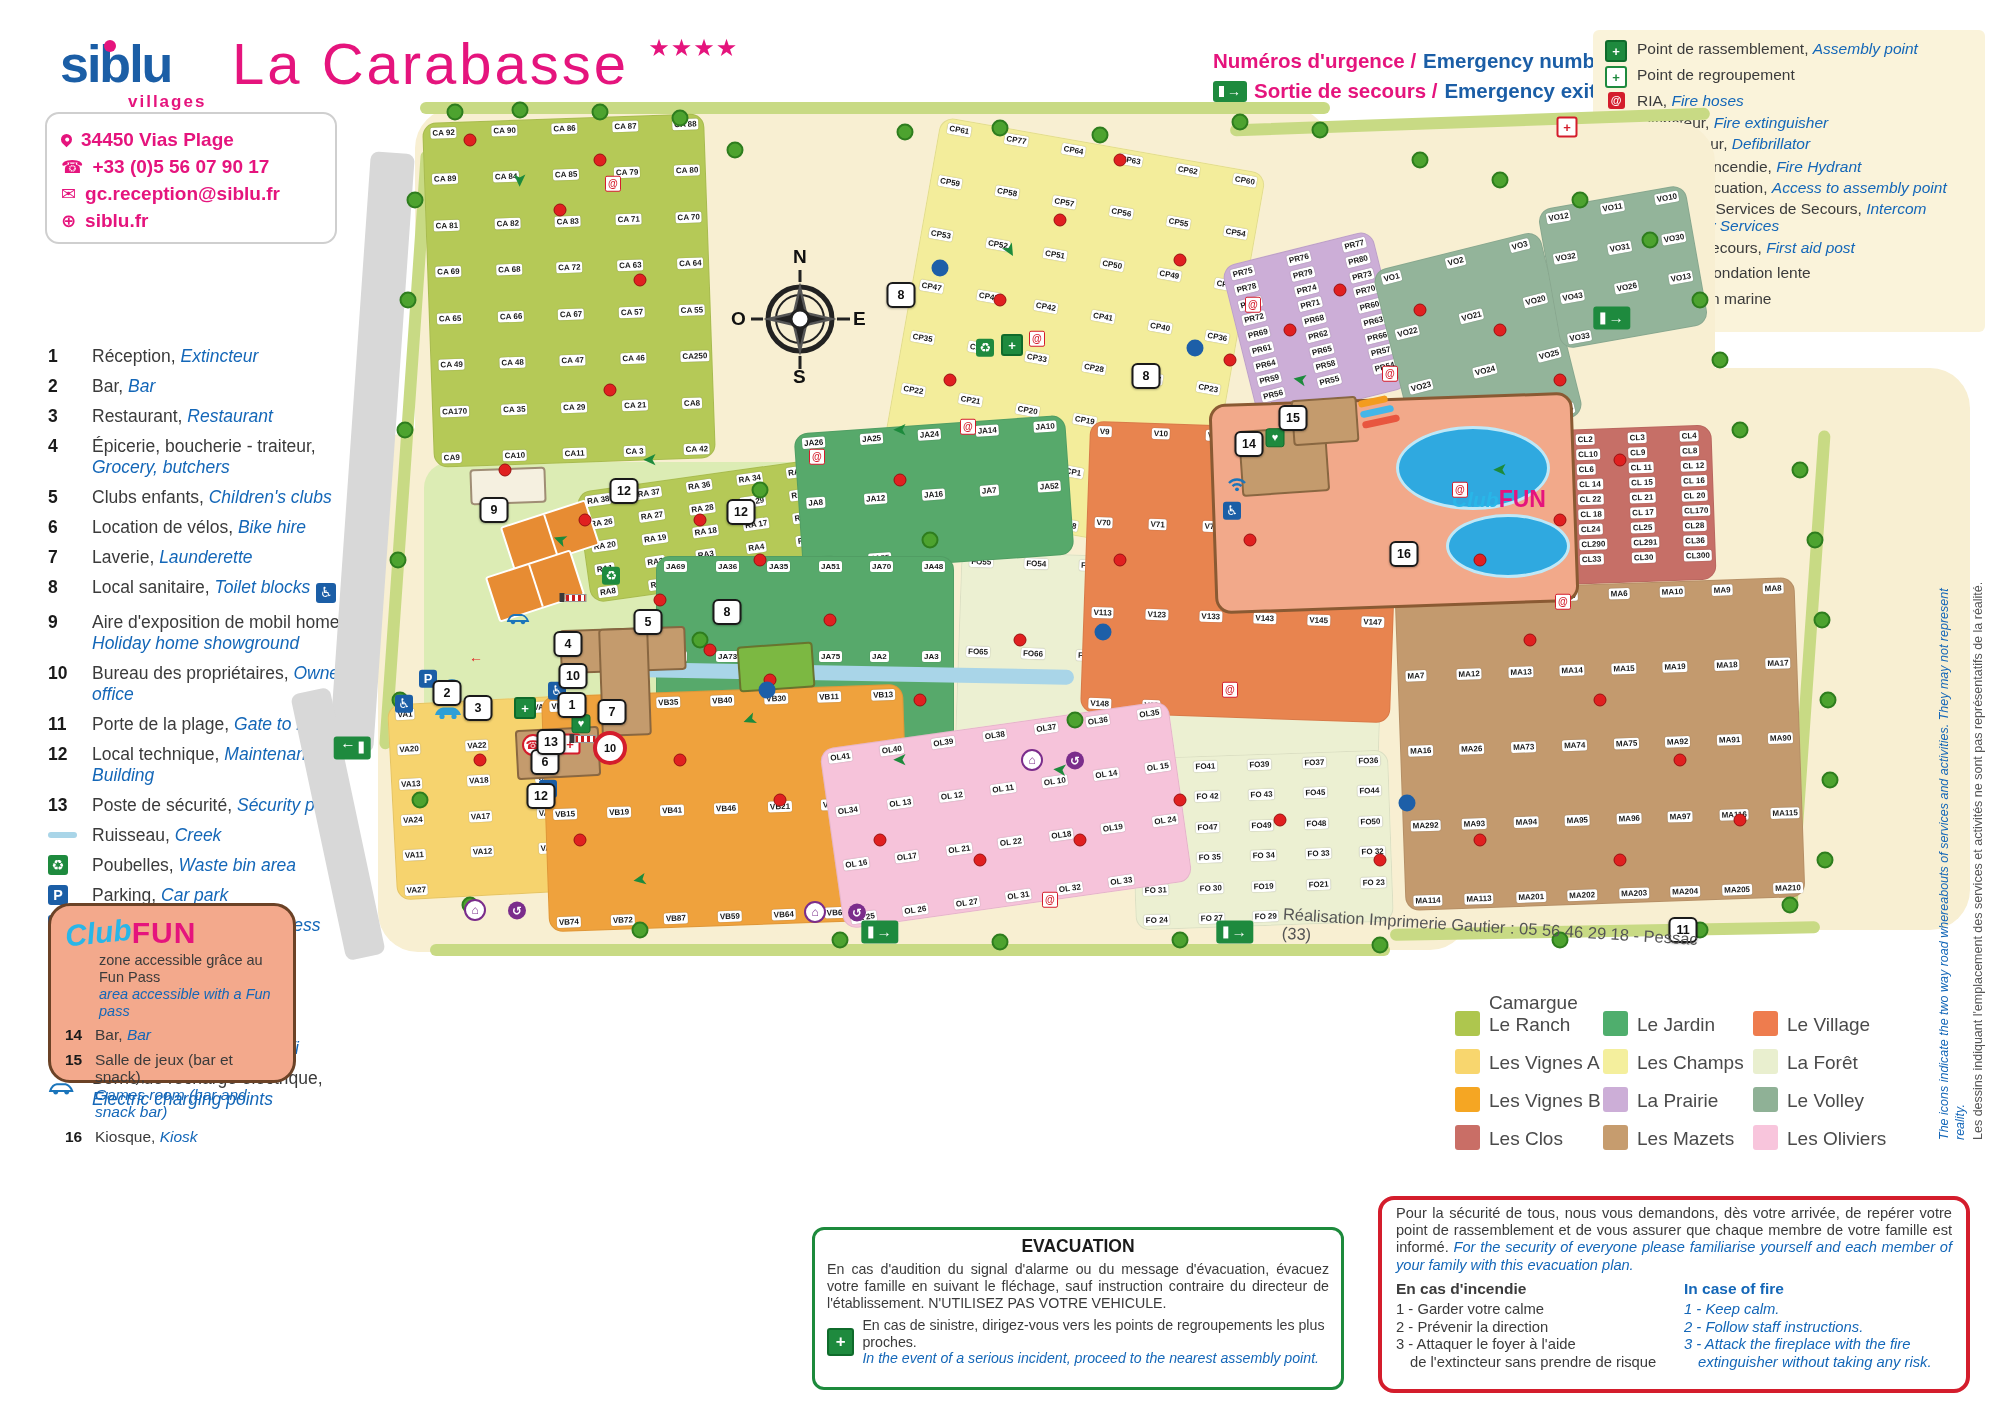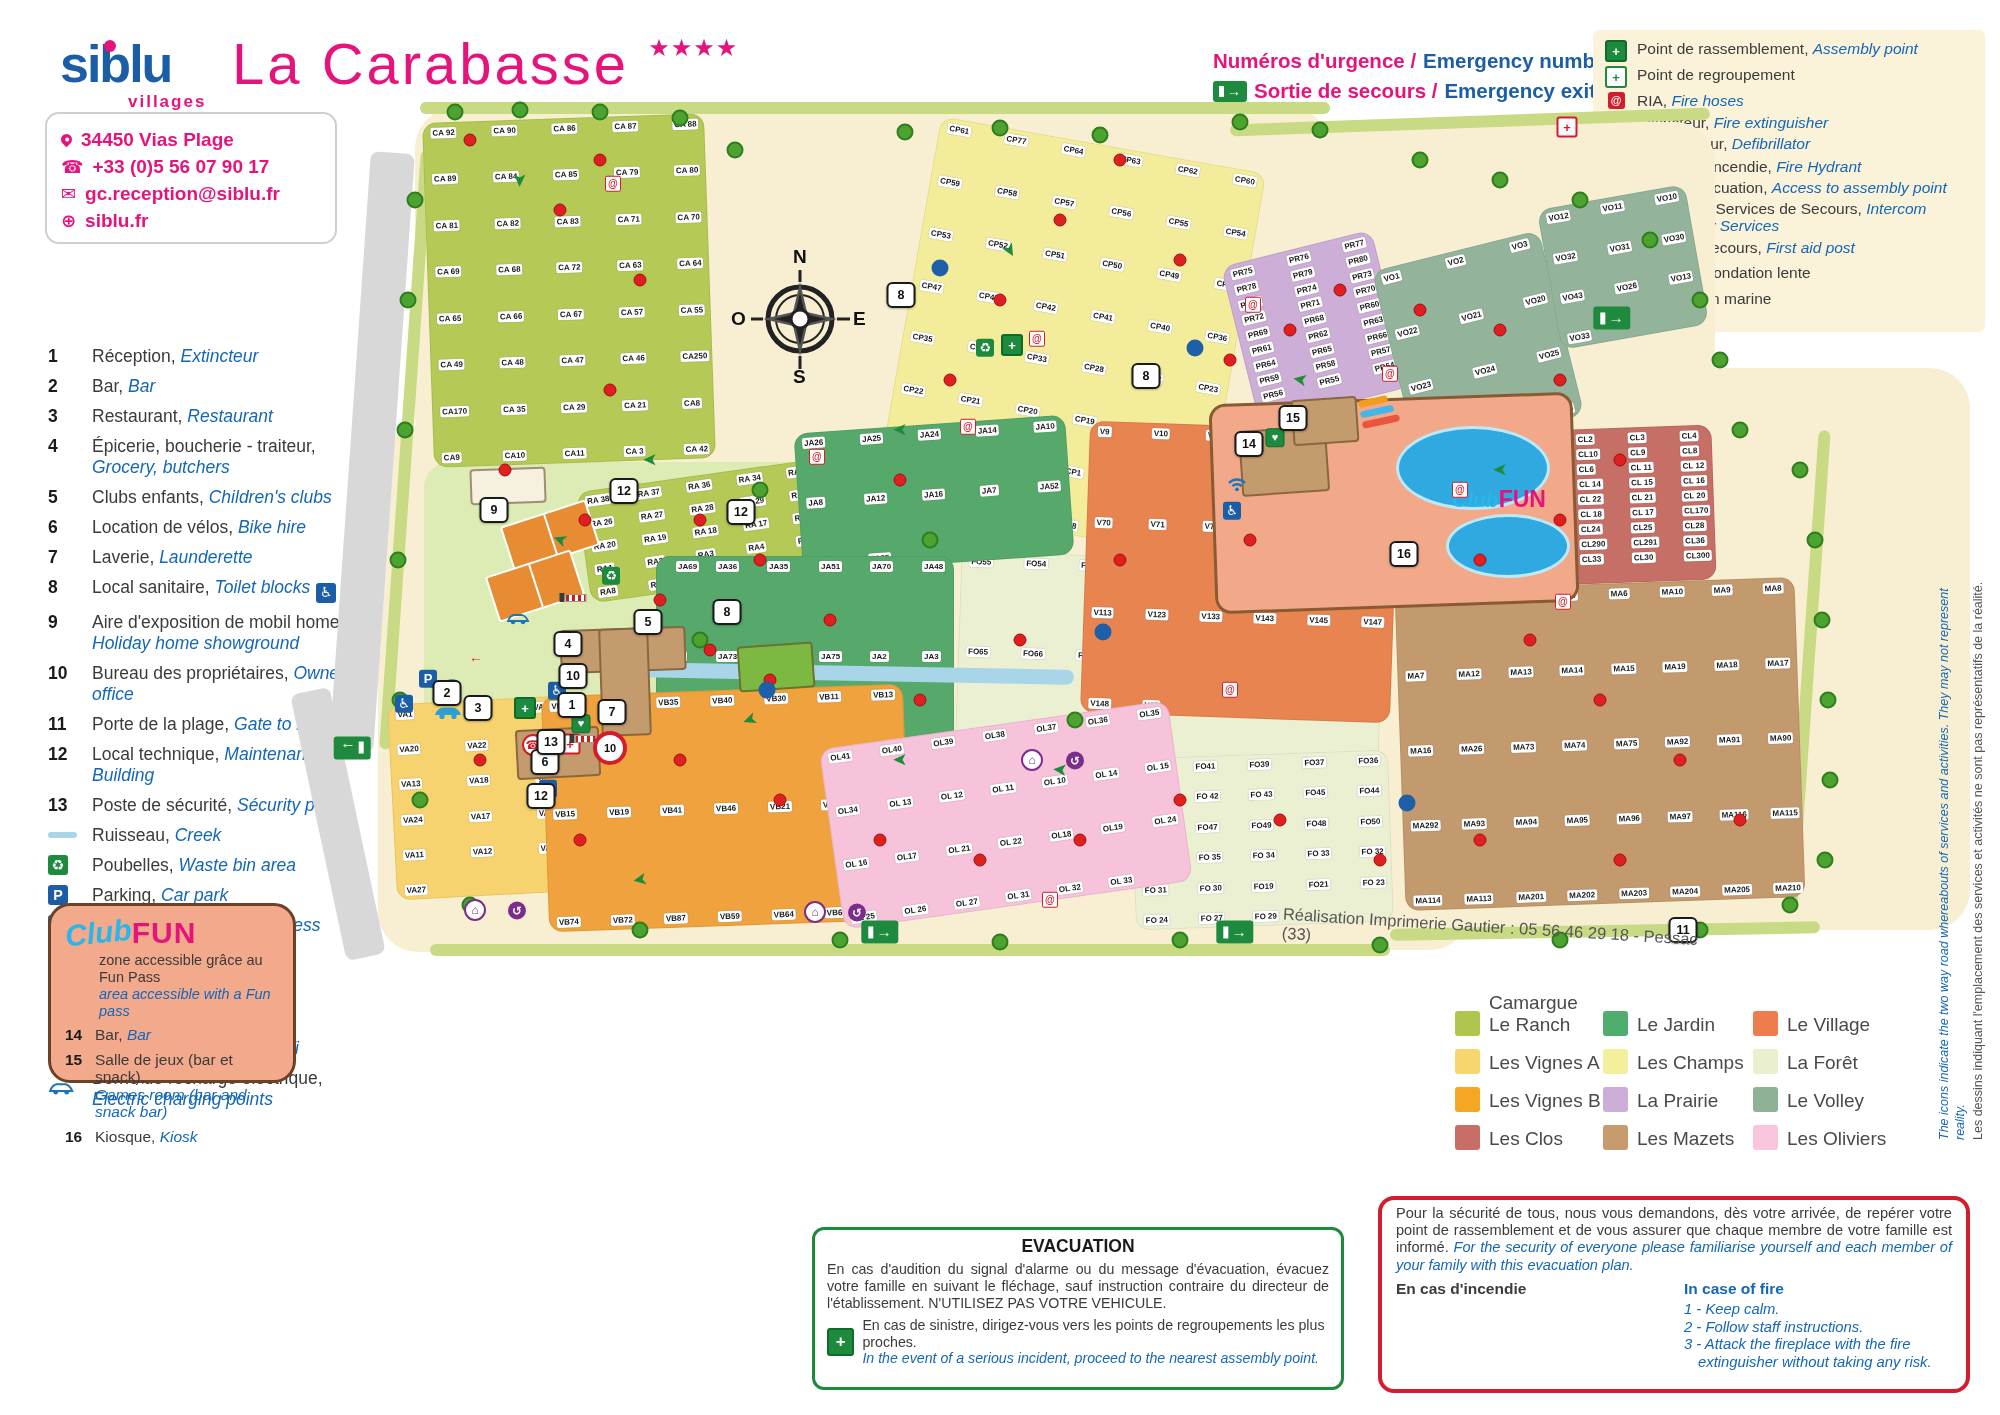--- a/index.html
+++ b/index.html
@@ -647,21 +647,21 @@
       <div class="chip" style="left: 240px; top: 5px;">JA10</div>
       <div class="chip" style="left: 8px; top: 65px;">JA8</div>
       <div class="chip" style="left: 66px; top: 65px;">JA12</div>
       <div class="chip" style="left: 124px; top: 65px;">JA16</div>
       <div class="chip" style="left: 182px; top: 65px;">JA7</div>
       <div class="chip" style="left: 240px; top: 65px;">JA52</div>
       <div class="chip" style="left: 8px; top: 125px;">JA54</div>
       <div class="chip" style="left: 66px; top: 125px;">JA55</div>
     </div>
     <div class="zone" style="left: 656px; top: 556px; width: 298px; height: 200px; background: rgb(87, 169, 107); transform: rotate(0deg); position: absolute;">
-      <div class="chip" style="left: 20px; top: 5px;">JA69</div>
+      <div class="chip" style="left: 8px; top: 5px;">JA69</div>
       <div class="chip" style="left: 60px; top: 5px;">JA36</div>
       <div class="chip" style="left: 111px; top: 5px;">JA35</div>
       <div class="chip" style="left: 163px; top: 5px;">JA51</div>
       <div class="chip" style="left: 214px; top: 5px;">JA70</div>
       <div class="chip" style="left: 266px; top: 5px;">JA48</div>
       <div class="chip" style="left: 8px; top: 95px;">JA58</div>
       <div class="chip" style="left: 60px; top: 95px;">JA73</div>
       <div class="chip" style="left: 111px; top: 95px;">JA62</div>
       <div class="chip" style="left: 163px; top: 95px;">JA75</div>
       <div class="chip" style="left: 214px; top: 95px;">JA2</div>
@@ -1090,20 +1090,26 @@
 </div>
 
 <div class="abs" id="incendie">
   <div class="inc-intro">
     <span class="fr">Pour la sécurité de tous, nous vous demandons, dès votre arrivée, de repérer votre point de rassemblement et de vous assurer que chaque membre de votre famille est informé.</span>
     <span class="en">For the security of everyone please familiarise yourself and each member of your family with this evacuation plan.</span>
   </div>
   <div class="inc-cols">
     <div>
       <h4 class="fr">En cas d'incendie</h4>
+      <div id="inc-fr">
+          <div>1 - Garder votre calme</div>
+          <div>2 - Prévenir la direction</div>
+          <div>3 - Attaquer le foyer à l'aide</div>
+          <div style="padding-left: 14px;">de l'extincteur sans prendre de risque</div>
+        </div>
     </div>
     <div>
       <h4 class="en" style="font-style:normal;font-weight:bold;">In case of fire</h4>
       <div id="inc-en" class="en">
           <div>1 - Keep calm.</div>
           <div>2 - Follow staff instructions.</div>
           <div>3 - Attack the fireplace with the fire</div>
           <div style="padding-left: 14px;">extinguisher without taking any risk.</div>
         </div>
     </div>

